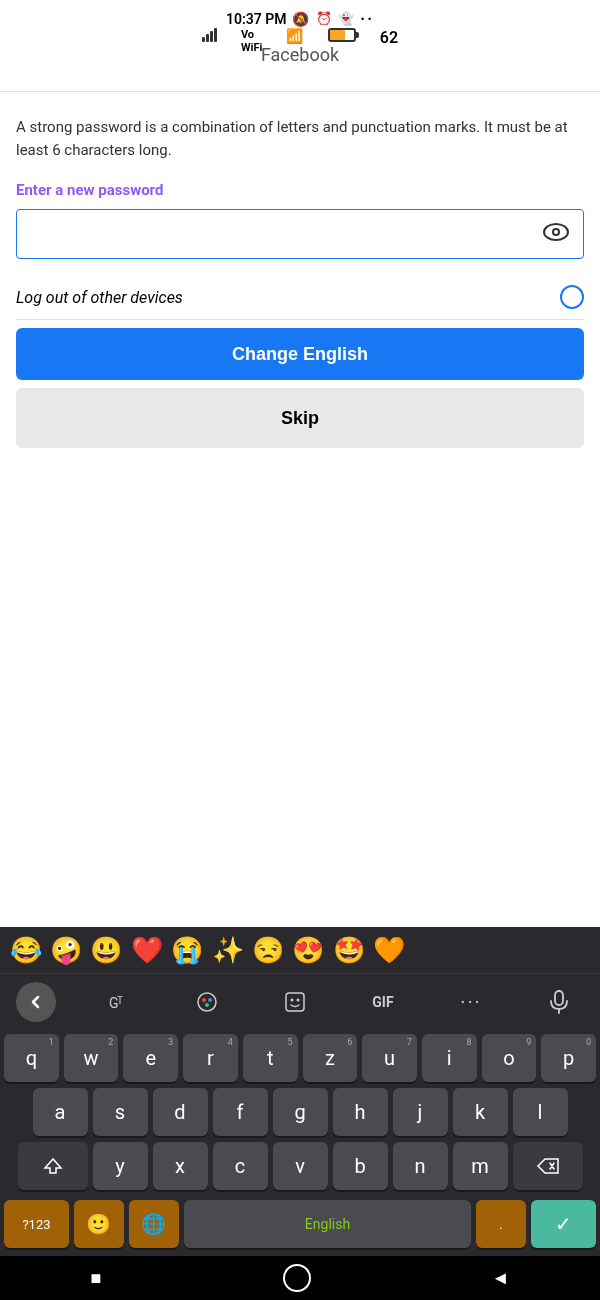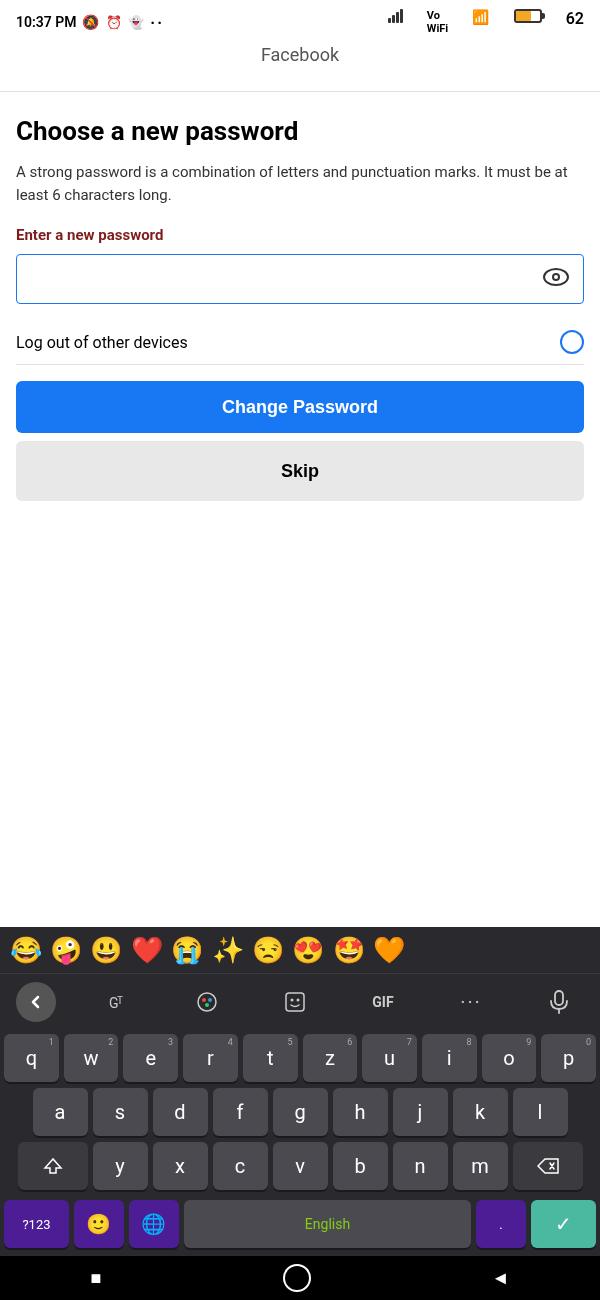--- a/index.html
+++ b/index.html
@@ -15,20 +15,21 @@
     
     .status-bar {
       height: 44px;
       background: #fff;
       display: flex;
       align-items: center;
       justify-content: space-between;
       padding: 9px 16px;
       font-size: 14px;
       font-weight: 600;
+      flex-direction: column;
     }
     .status-left { display: flex; align-items: center; gap: 6px; }
     .status-right { display: flex; align-items: flex-start; gap: 24px; }
     .battery-indicator {
       border: 2px solid #333;
       border-radius: 3px;
       width: 28px;
       height: 14px;
       position: relative;
       display: flex;
@@ -76,21 +77,21 @@
     }
     .description {
       font-size: 15px;
       color: #333;
       line-height: 1.5;
       margin-bottom: 20px;
     }
     .field-label {
       font-size: 15px;
       font-weight: 700;
-      color: #7f1d1d;
+      color: #8b5cf6;
       margin-bottom: 10px;
     }
     .password-input-wrapper {
       position: relative;
       border: 1.5px solid #1877f2;
       border-radius: 4px;
       margin-bottom: 16px;
     }
     .password-input {
       width: 100%;
@@ -110,21 +111,22 @@
       color: #333;
     }
 
     
     .logout-row {
       display: flex;
       align-items: center;
       justify-content: space-between;
       padding: 10px 0;
       border-bottom: 1px solid #e0e0e0;
-      margin-bottom: 16px;
+      margin-bottom: 8px;
+      font-style: italic;
     }
     .logout-label {
       font-size: 16px;
       color: #000;
     }
     .radio-circle {
       width: 24px;
       height: 24px;
       border-radius: 50%;
       border: 2px solid #1877f2;
@@ -258,21 +260,21 @@
 
     
     .bottom-key-row {
       display: flex;
       justify-content: space-between;
       align-items: center;
       padding: 4px 4px 8px;
       gap: 5px;
     }
     .key-special {
-      background: #4c1d95;
+      background: #a16207;
       color: #fff;
       border-radius: 6px;
       height: 48px;
       display: flex;
       align-items: center;
       justify-content: center;
       font-size: 13px;
       cursor: pointer;
       box-shadow: 0 2px 0 #1a1a1e;
     }
@@ -340,40 +342,39 @@
     </div>
     <span style="font-size:16px;">62</span>
   </div>
 </div>
 
 <div class="header">
   <span class="header-title">Facebook</span>
 </div>
 
 <div class="main-content">
-  <h1 class="page-title">Choose a new password</h1>
   <p class="description">A strong password is a combination of letters and punctuation marks. It must be at least 6 characters long.</p>
   <div class="field-label">Enter a new password</div>
   <div class="password-input-wrapper">
     <input class="password-input" type="password" style="">
     <span class="eye-icon">
       <svg width="26" height="18" viewBox="0 0 26 18" fill="none">
         <ellipse cx="13" cy="9" rx="12" ry="8" stroke="#333" stroke-width="2"></ellipse>
         <circle cx="13" cy="9" r="4" fill="#333"></circle>
         <circle cx="13" cy="9" r="2" fill="#fff"></circle>
       </svg>
     </span>
   </div>
 
   <div class="logout-row">
     <span class="logout-label">Log out of other devices</span>
     <div class="radio-circle"></div>
   </div>
 
-  <button class="btn-change-password">Change Password</button>
+  <button class="btn-change-password">Change English</button>
   <button class="btn-skip">Skip</button>
 </div>
 
 <div class="keyboard-area">
 
   <div class="emoji-row">
     <span class="emoji-item">😂</span>
     <span class="emoji-item">🤪</span>
     <span class="emoji-item">😃</span>
     <span class="emoji-item">❤️</span>

